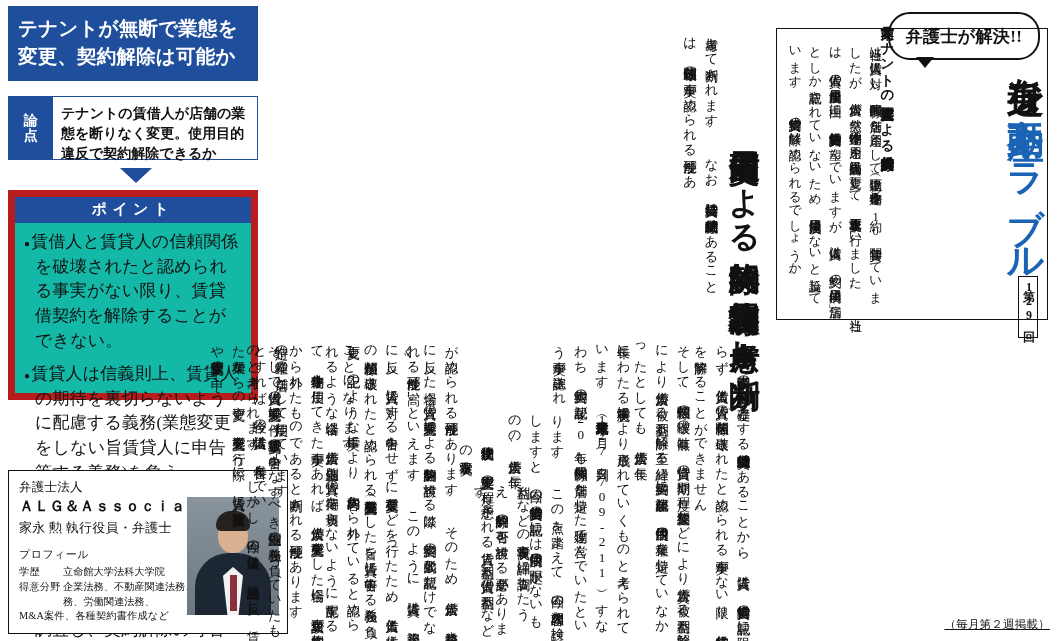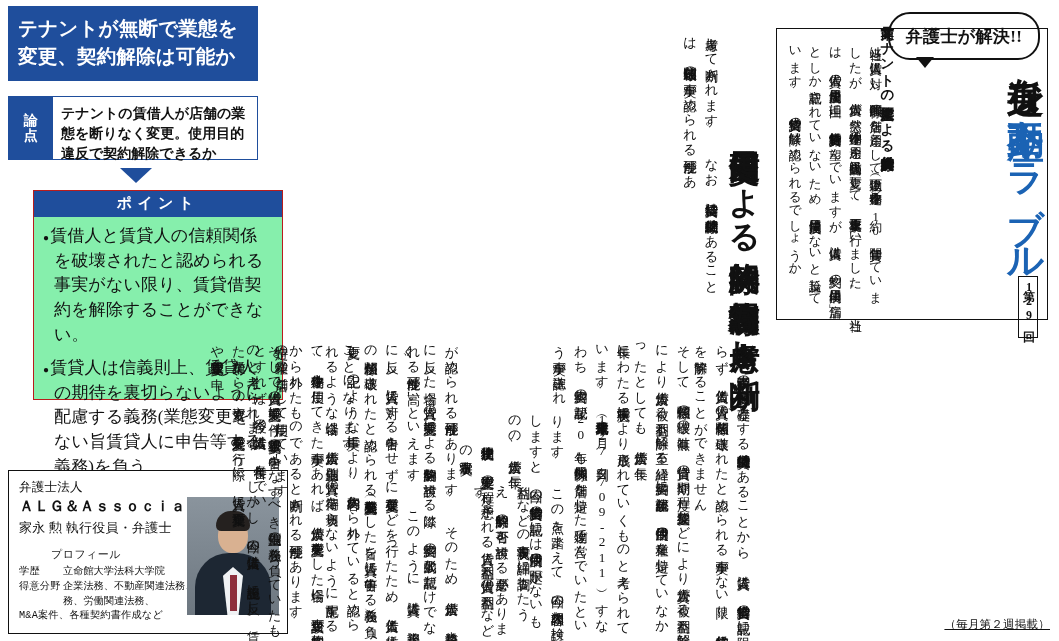--- a/index.html
+++ b/index.html
@@ -160,24 +160,23 @@
     border-top: 15px solid #1f4e9c;
   }
 
   
   .point-box {
     position: absolute;
     left: 8px;
     top: 190px;
     width: 250px;
     height: 210px;
-    border: 1px solid #b91c1c;
+    border: 7px solid #b91c1c;
     box-sizing: border-box;
-    background: #86efac;
-    margin-left: 25px;
+    background: #14b8a6;
   }
   .point-head {
     background: #1f4e9c;
     color: #fff;
     text-align: center;
     font-weight: bold;
     font-size: 15px;
     letter-spacing: 0.35em;
     padding: 3px 0 4px 0;
   }
@@ -211,23 +210,22 @@
     padding: 8px 10px;
   }
   .firm-line1 { font-size: 12.5px; letter-spacing: 0.02em; }
   .firm-line2 { font-size: 15px; font-weight: bold; letter-spacing: 0.01em; margin-top: 1px;}
   .firm-line3 { font-size: 13px; margin-top: 3px; letter-spacing: 0.02em;}
   .profile-label {
     margin-top: 10px;
     font-size: 11px;
     letter-spacing: 0.04em;
     color: #222;
-    margin-left: 32px;
-  }
-  .profile-rows { margin-top: 3px; font-family: Liberation Mono, monospace; }
+  }
+  .profile-rows { margin-top: 3px; }
   .profile-row {
     display: flex;
     font-size: 10.2px;
     line-height: 1.45;
   }
   .profile-row .k { width: 44px; flex: none; letter-spacing: 0.02em;}
   .profile-row .v { flex: 1; }
   .portrait {
     position: absolute;
     right: 8px;

